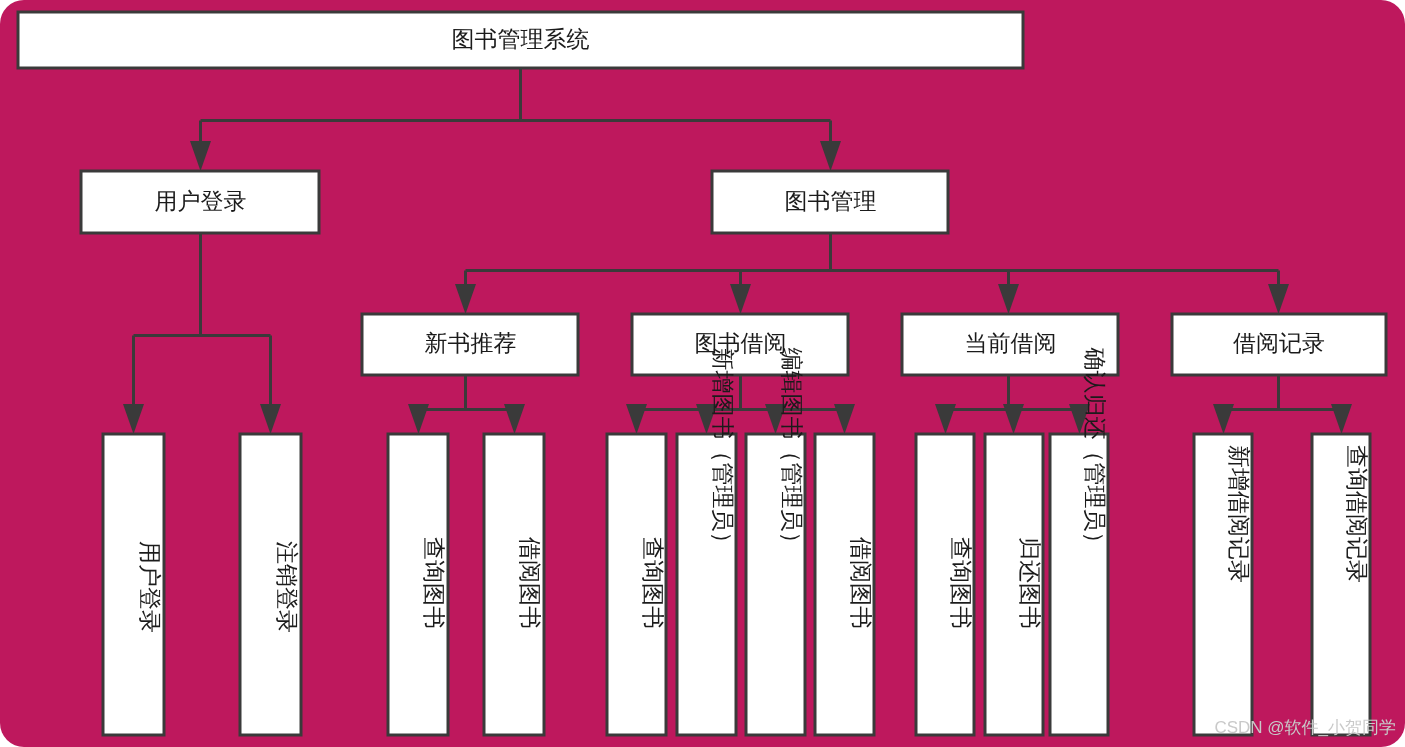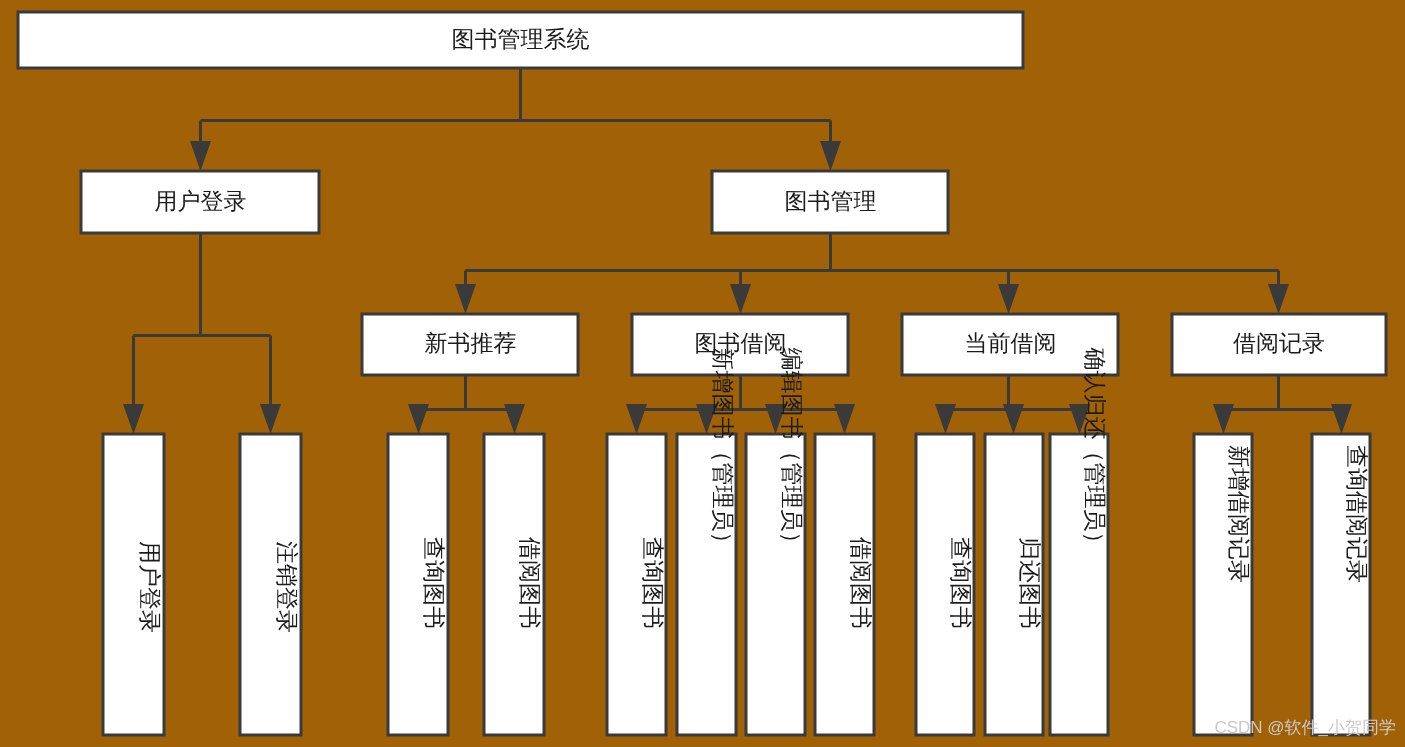--- a/index.html
+++ b/index.html
@@ -8,22 +8,23 @@
     padding: 0;
     background: #ffffff;
   }
   body {
     font-family: "Liberation Sans", "DejaVu Sans", sans-serif;
   }
   #diagram-root {
     position: relative;
     width: 1405px;
     height: 747px;
-    background: #a16207;
+    background: #be185d;
     overflow: hidden;
+    border-radius: 24px;
   }
   svg.diagram-canvas {
     position: absolute;
     left: 0;
     top: 0;
     width: 1405px;
     height: 747px;
     display: block;
   }
   .node-box {

